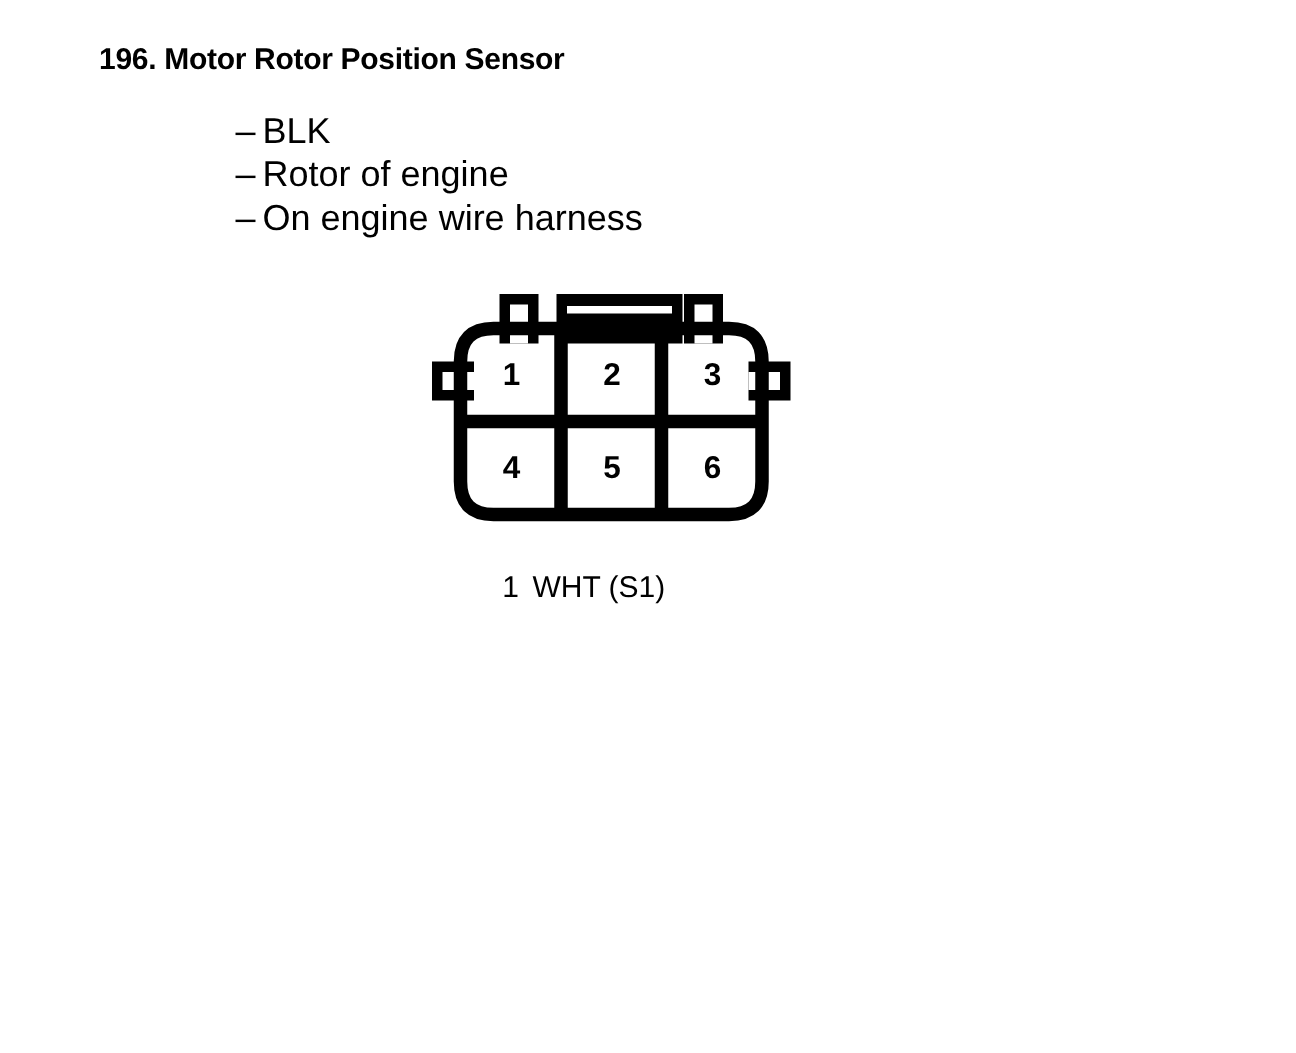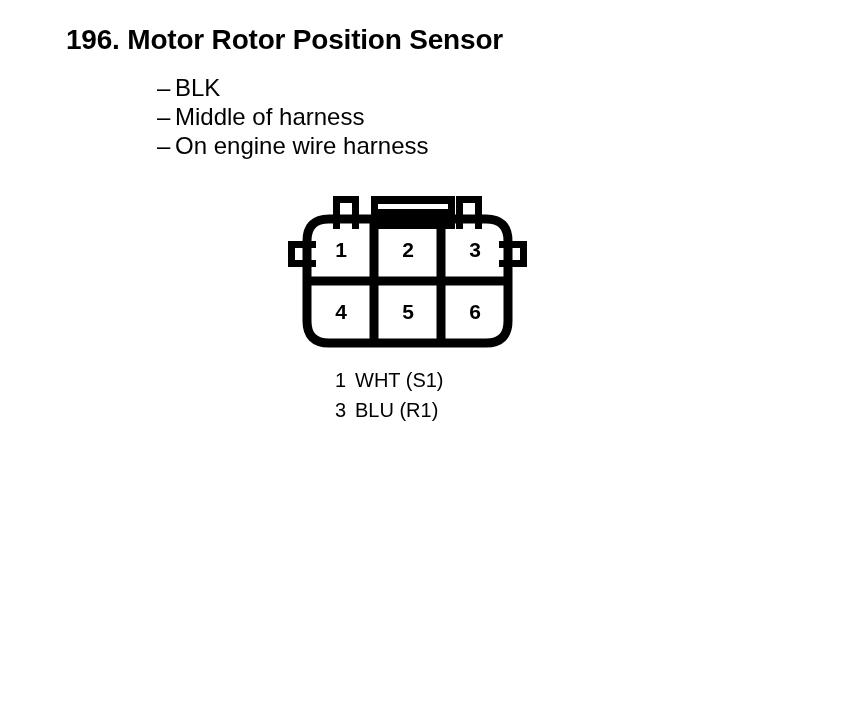--- a/index.html
+++ b/index.html
@@ -15,21 +15,21 @@
     font-family: "Liberation Sans", sans-serif;
     color: #000000;
     overflow: hidden;
   }
 
   
   .page-title {
     position: absolute;
     left: 66px;
     top: 22px;
-    font-size: 28px;
+    font-size: 20px;
     font-weight: bold;
     letter-spacing: -0.2px;
     white-space: nowrap;
     line-height: 36px;
   }
 
   
   .spec-list {
     position: absolute;
     left: 157px;
@@ -63,21 +63,21 @@
     font-weight: bold;
     fill: #000000;
     text-anchor: middle;
     dominant-baseline: middle;
   }
 
   
   .pin-legend {
     position: absolute;
     left: 330px;
-    top: 365px;
+    top: 377px;
     font-size: 20px;
     line-height: 30px;
   }
   .legend-row {
     white-space: nowrap;
     display: block;
     height: 30px;
   }
   .legend-num {
     display: inline-block;
@@ -92,21 +92,21 @@
 </head>
 <body>
 
 <div class="page-title">196. Motor Rotor Position Sensor</div>
 
 <div class="spec-list">
   <span class="spec-row">
     <span class="spec-dash">–</span><span>BLK</span>
   </span>
   <span class="spec-row">
-    <span class="spec-dash">–</span><span>Middle of harness</span>
+    <span class="spec-dash">–</span><span>Rotor of engine</span>
   </span>
   <span class="spec-row">
     <span class="spec-dash">–</span><span>On engine wire harness</span>
   </span>
 </div>
 
 <div class="connector-wrap">
   <svg class="connector-svg" width="250" height="155" viewBox="0 0 250 155">
 
     <g>
@@ -160,16 +160,13 @@
     <text class="pin-number" x="58" y="120">4</text>
     <text class="pin-number" x="125" y="120">5</text>
     <text class="pin-number" x="192" y="120">6</text>
   </svg>
 </div>
 
 <div class="pin-legend">
   <span class="legend-row">
     <span class="legend-num">1</span><span class="legend-desc">WHT (S1)</span>
   </span>
-  <span class="legend-row">
-    <span class="legend-num">3</span><span class="legend-desc">BLU (R1)</span>
-  </span>
 </div>
 
 </body></html>

